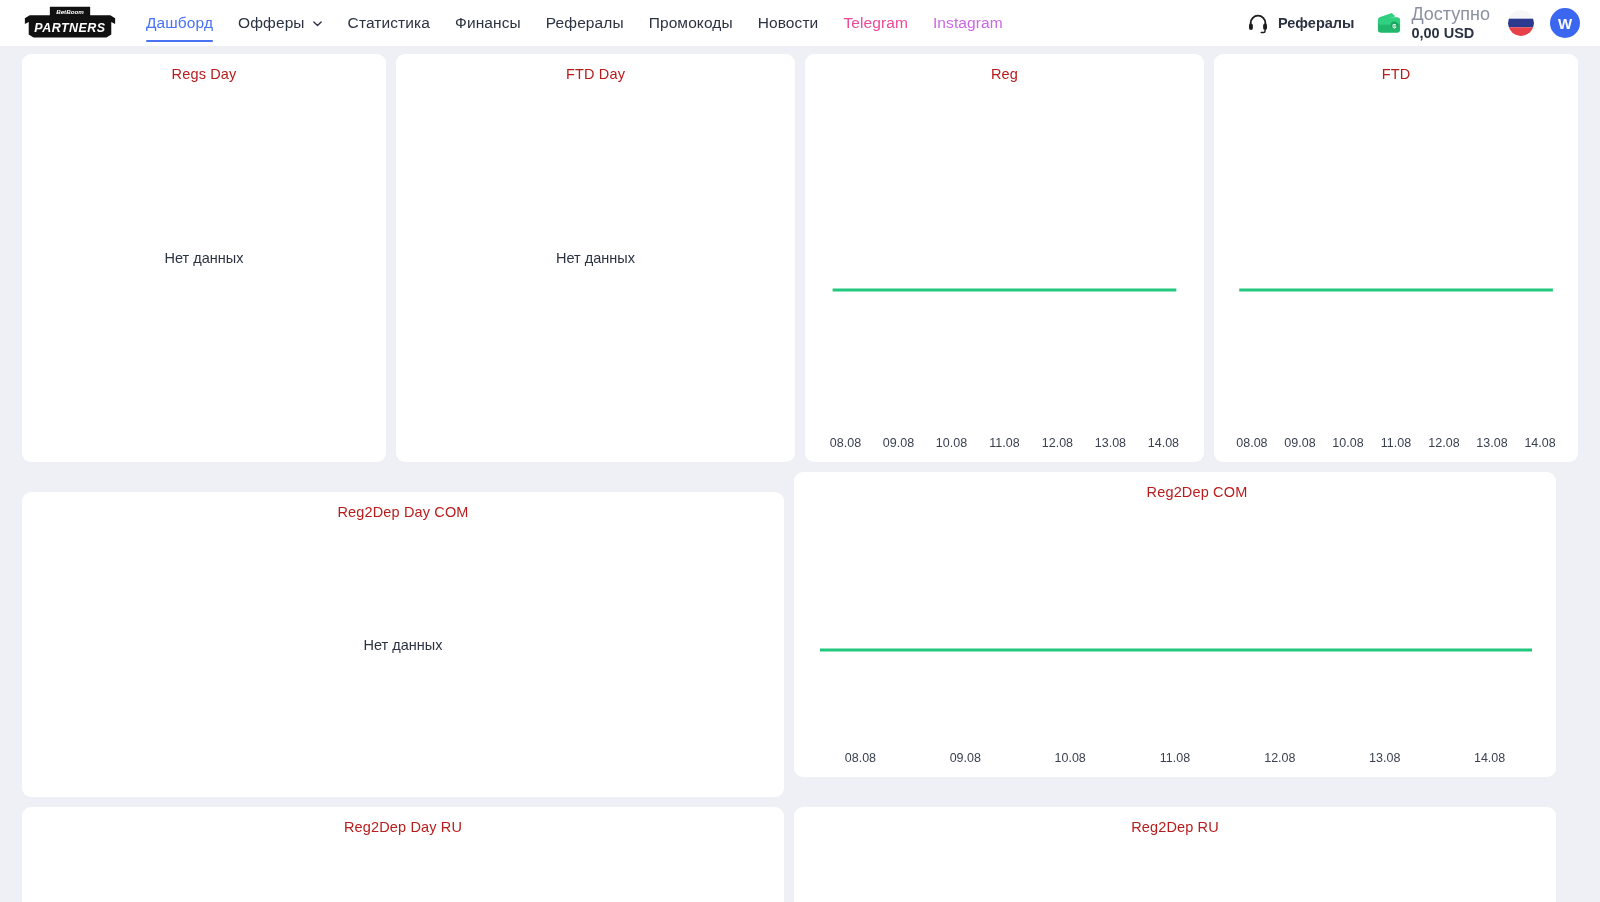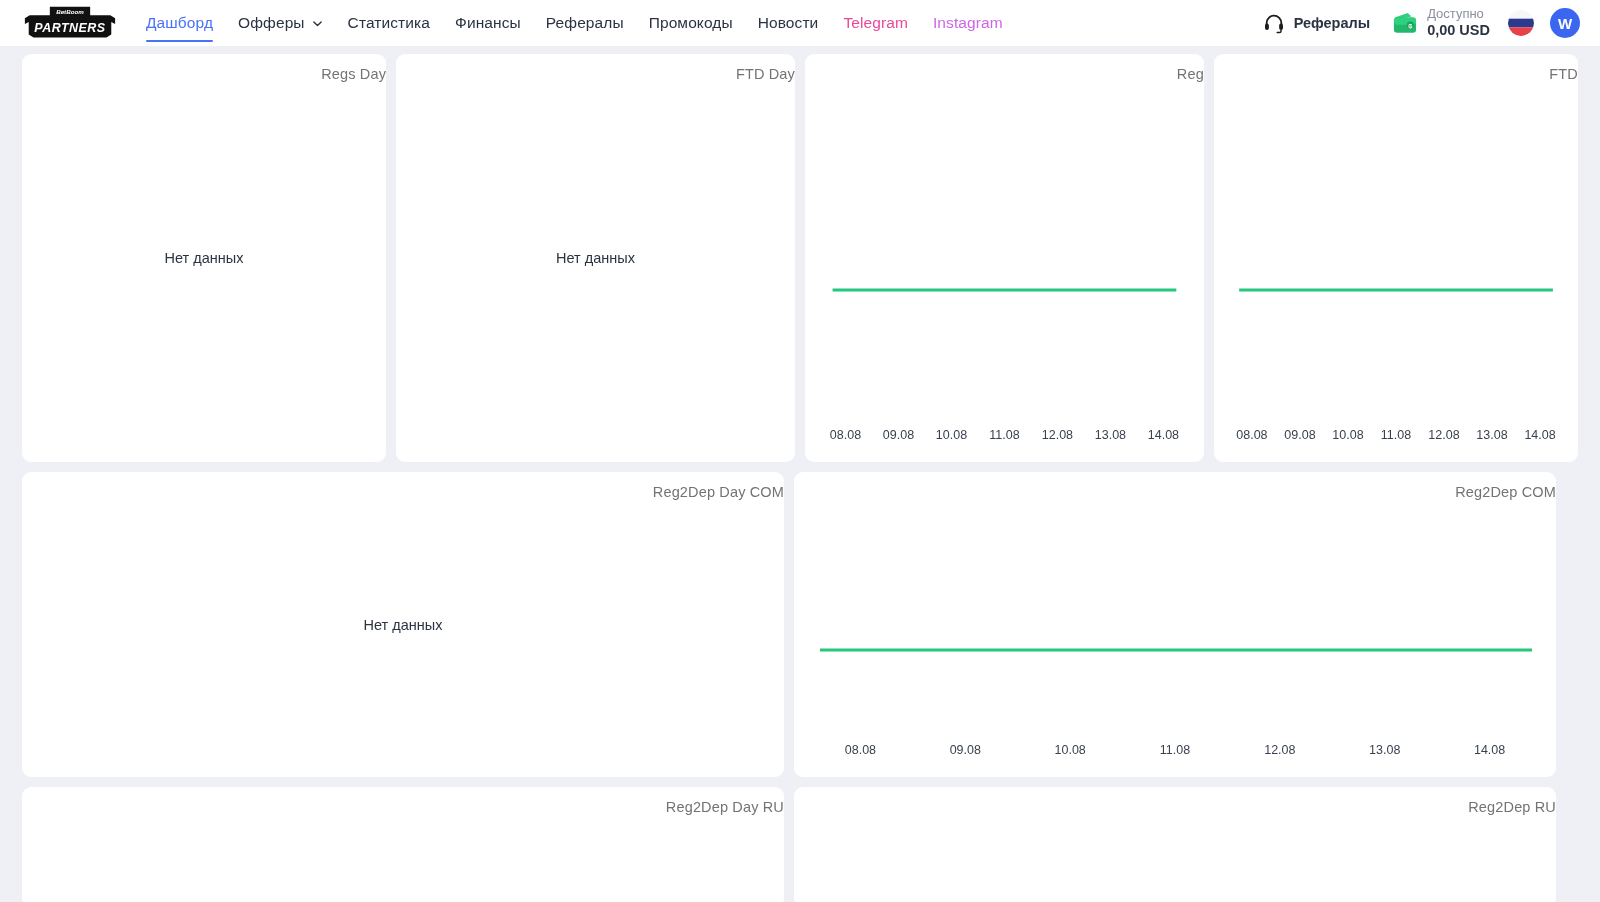--- a/index.html
+++ b/index.html
@@ -93,21 +93,21 @@
 
   .balance {
     display: flex;
     align-items: center;
     cursor: pointer;
     margin-right: 18px;
   }
   .wallet-icon { width: 26px; height: 24px; display: block; }
   .balance-text { margin-left: 9px; line-height: 1.15; }
   .balance-label {
-    font-size: 13px;
+    font-size: 18px;
     color: #8a90a0;
     white-space: nowrap;
   }
   .balance-amount {
     font-size: 14.5px;
     font-weight: bold;
     color: #2b3342;
     white-space: nowrap;
   }
 
@@ -146,23 +146,23 @@
     margin-bottom: 10px;
   }
 
   .card {
     background: #ffffff;
     border-radius: 9px;
     position: relative;
     overflow: hidden;
   }
   .card-title {
-    text-align: right;
+    text-align: center;
     font-size: 14.5px;
-    color: #737373;
+    color: #b91c1c;
     padding-top: 12px;
     letter-spacing: .15px;
   }
 
   .empty-msg {
     position: absolute;
     left: 0; right: 0;
     top: 50%;
     transform: translateY(-50%);
     text-align: center;
@@ -175,21 +175,21 @@
     position: absolute;
     left: 0; right: 0;
     top: 34px;
     bottom: 34px;
   }
   .plot svg { width: 100%; height: 100%; display: block; }
 
   .axis {
     position: absolute;
     left: 0; right: 0;
-    bottom: 20px;
+    bottom: 12px;
     display: flex;
     padding: 0 14px 0 14px;
   }
   .axis-wide { padding: 0 14px 0 14px; }
   .tick {
     flex: 1 1 0;
     text-align: center;
     font-size: 12.5px;
     color: #3a4150;
     white-space: nowrap;
@@ -197,21 +197,21 @@
 
   
   .r1-card { height: 408px; }
   .c-regsday  { width: 376px; }
   .c-ftdday   { width: 412px; }
   .c-reg      { width: 412px; }
   .c-ftd      { width: 376px; }
 
   
   .r2-card { height: 305px; }
-  .c-r2dcom-day { width: 762px; }
+  .c-r2dcom-day { width: 762px; margin-top: 20px; }
   .c-r2dcom     { width: 762px; padding-left: 44px; }
 
   
   .r3-card { height: 120px; }
   .c-r2dru-day { width: 762px; }
   .c-r2dru     { width: 762px; }
 </style>
 </head>
 <body>
 

